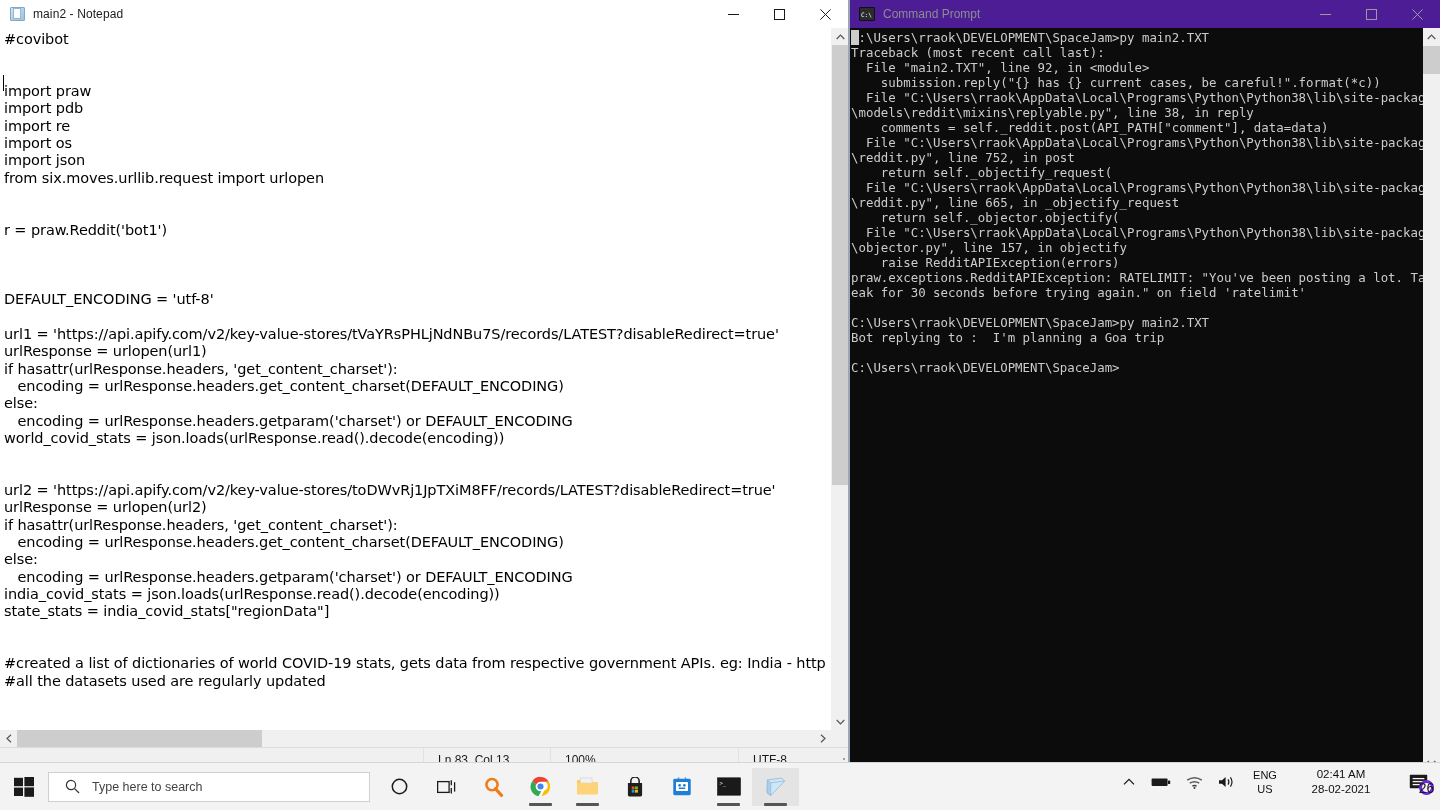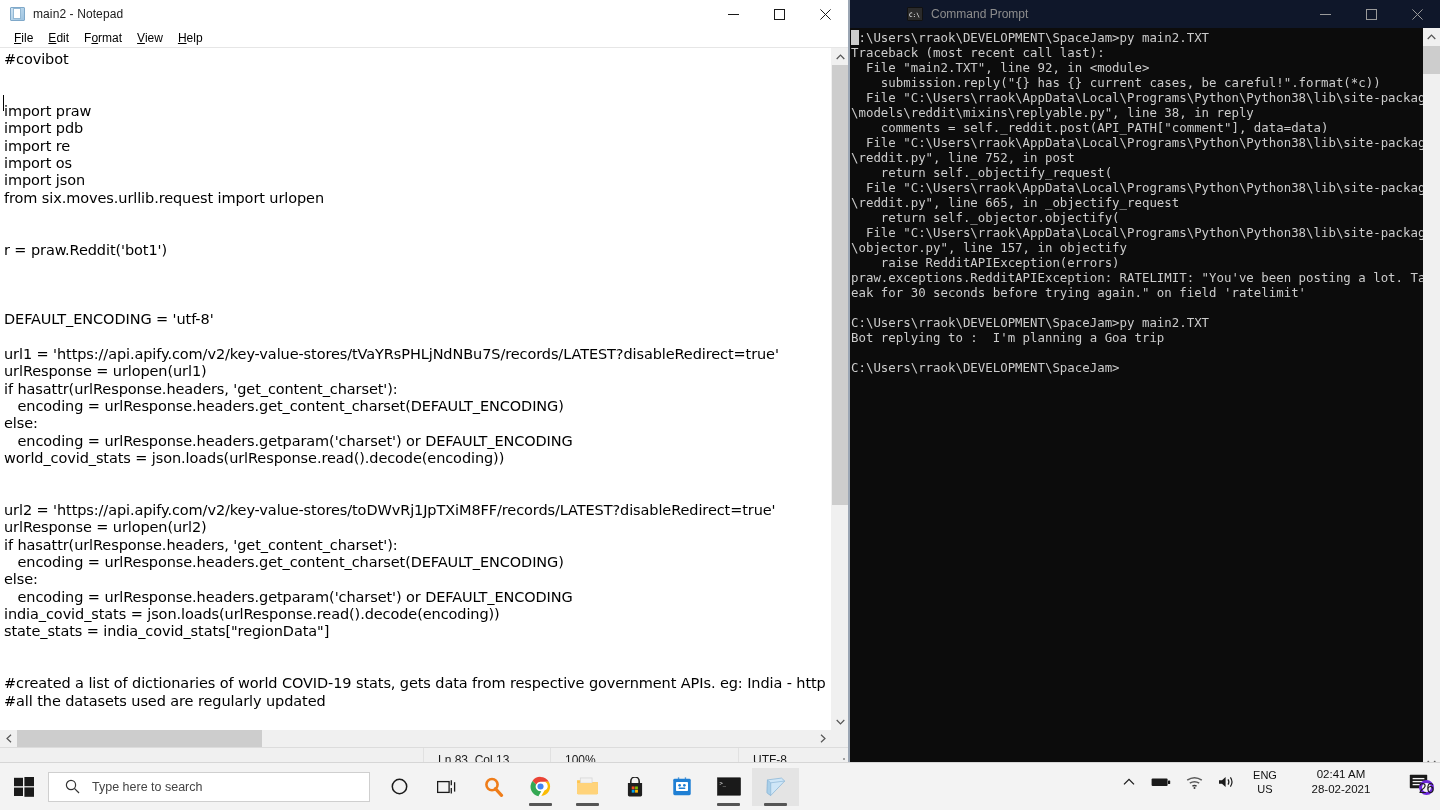--- a/index.html
+++ b/index.html
@@ -122,22 +122,22 @@
   }
 
   
   #cmd {
     position:absolute; left:849px; top:0; width:591px; height:772px;
     background:#0c0c0c;
     display:flex; flex-direction:column;
     border:1px solid #9ba6b4; border-top:none; border-right:none;
   }
   .cmd-titlebar {
-    height:28px; flex:0 0 28px; background:#0f172a;
-    display:flex; align-items:center; position:relative;padding-left:48px;
+    height:28px; flex:0 0 28px; background:#4c1d95;
+    display:flex; align-items:center; position:relative;
   }
   .cmd-icon {
     width:16px; height:14px; margin-left:9px; margin-right:8px;
     background:#2b2b2b; border:1px solid #111; position:relative; flex:0 0 16px;
     border-radius:1px;
   }
   .cmd-icon::before {
     content:"C:\\"; position:absolute; left:1px; top:0px;
     font-family:"DejaVu Sans Mono", monospace; font-size:6px; color:#fff;
     line-height:13px;
@@ -244,27 +244,20 @@
         </div>
         <div class="np-winbtn">
           <svg width="11" height="11" viewBox="0 0 11 11">
               <line x1="0.4" y1="0.4" x2="10.6" y2="10.6" stroke="#1a1a1a" stroke-width="1"></line>
               <line x1="10.6" y1="0.4" x2="0.4" y2="10.6" stroke="#1a1a1a" stroke-width="1"></line>
             </svg>
         </div>
       </div>
     </div>
 
-    <div class="np-menubar">
-      <div class="np-menuitem"><u>F</u>ile</div>
-      <div class="np-menuitem"><u>E</u>dit</div>
-      <div class="np-menuitem">F<u>o</u>rmat</div>
-      <div class="np-menuitem"><u>V</u>iew</div>
-      <div class="np-menuitem"><u>H</u>elp</div>
-    </div>
 
     <div class="np-body">
       <div class="np-textwrap">
         <div class="np-caret"></div>
         <div class="np-text">#covibot
 
 
 import praw
 import pdb
 import re

